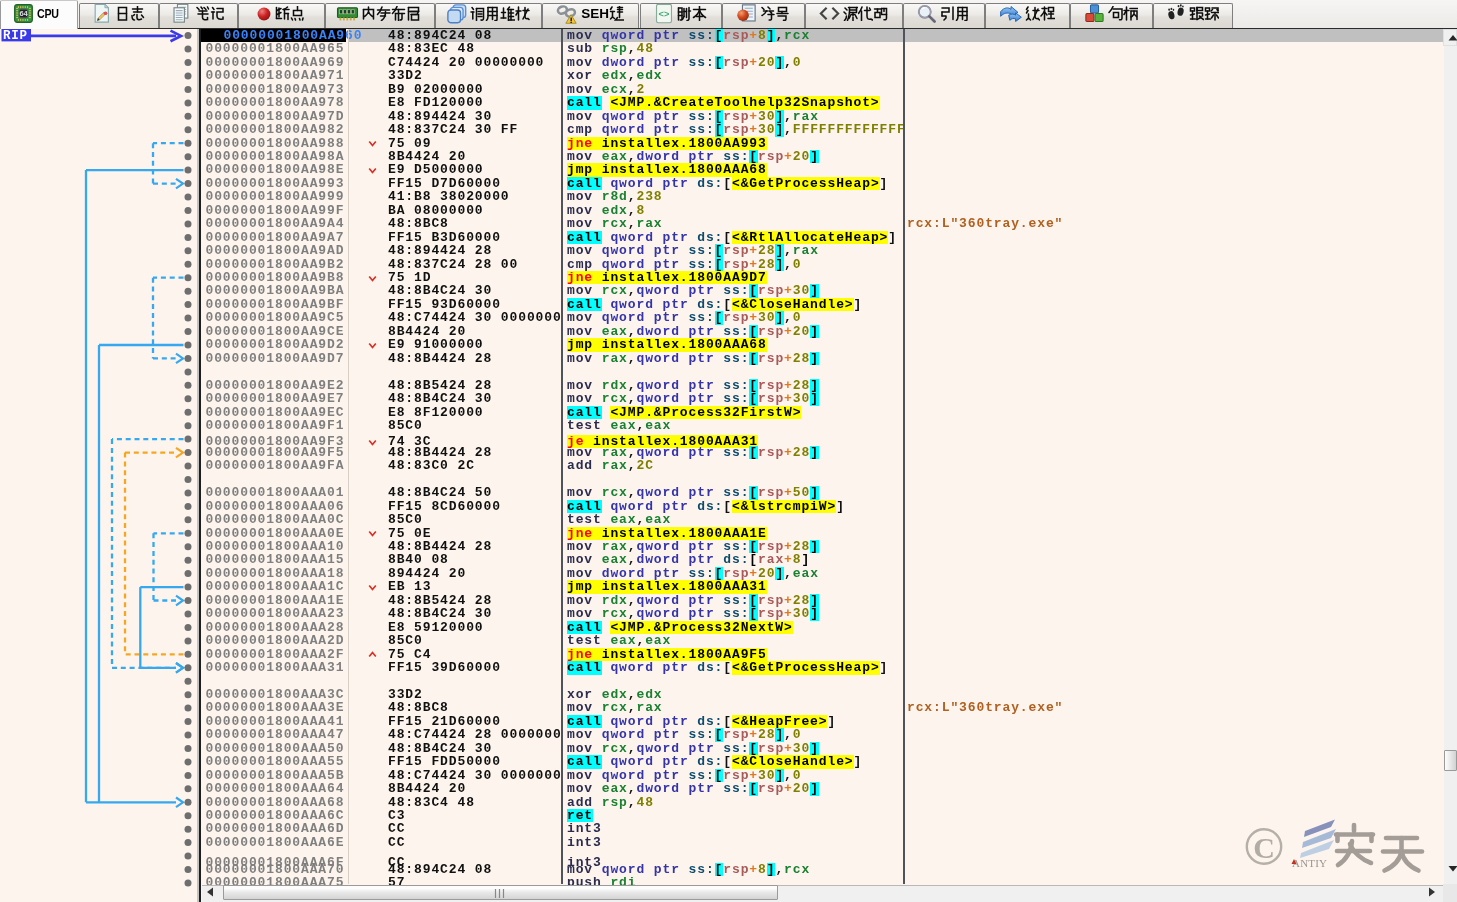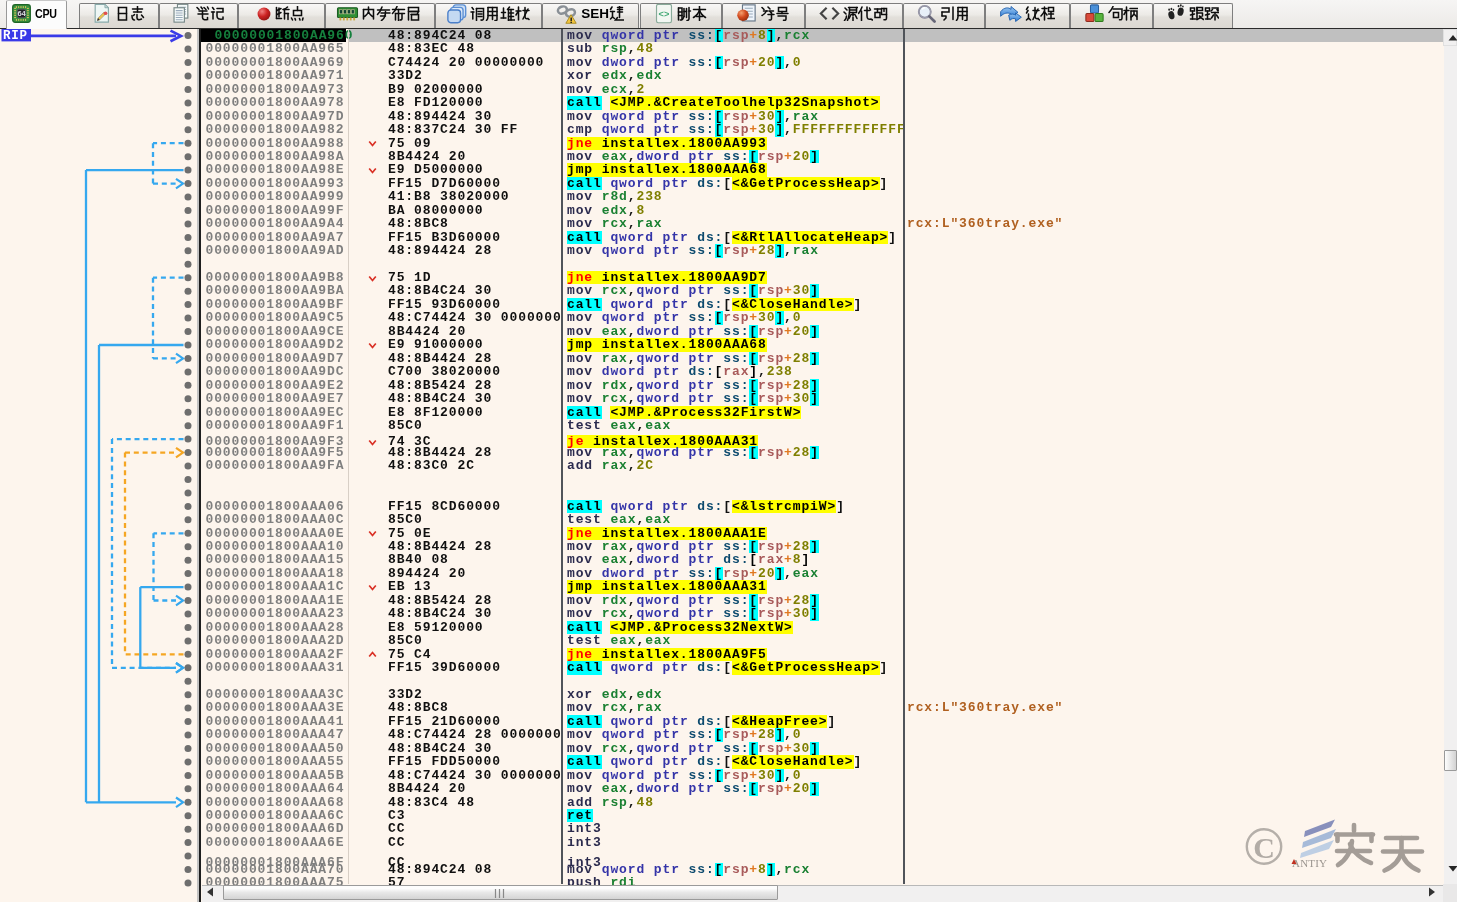--- a/index.html
+++ b/index.html
@@ -7,21 +7,21 @@
 .tab{position:absolute;top:3px;height:25px;background:linear-gradient(#f9f8f7 0%,#eceae6 45%,#e2dfda 55%,#dcd8d2 100%);border:1px solid #7e7e7e;border-bottom:none;border-radius:2px 2px 0 0;display:flex;align-items:center;justify-content:center;font-size:13px;color:#000;padding-bottom:5px}
 .tab.active{top:0;height:29px;background:#fcfcfc;border:1px solid #999;border-top-color:#c8c8c8;border-bottom:none;z-index:3;padding-bottom:4px}
 .ticon{display:inline-flex;margin-right:4px;align-items:center} .ticon svg{transform:scale(1.15);transform-origin:center}
 .cputxt{font-family:"Liberation Sans",sans-serif;font-size:13px;font-weight:bold;letter-spacing:-0.3px;transform:scaleX(0.82);transform-origin:left center;display:inline-block}
 .lat{font-family:"Liberation Sans";font-size:13.5px;font-weight:bold}
 #paneltop{position:absolute;left:0;top:27.8px;width:1457px;height:1.6px;background:#2b2b2b;z-index:2}
 #rows{position:absolute;left:200.5px;top:0;width:1242.5px;height:884px;font-family:"Liberation Mono",monospace;font-size:13px;font-weight:bold;letter-spacing:0.88px;color:#101010}
 .row{position:absolute;left:0;height:13.45px;line-height:13.45px;white-space:pre;width:100%}
 .selband{position:absolute;left:147.5px;top:0;width:1095px;height:13.45px;background:#c0c0c0}
 .a{position:absolute;left:5px;color:#7f7f7f}
-.a.sel{color:#15803d;background:#000;left:0;padding-left:14px;width:145px;font-weight:bold}
+.a.sel{color:#3b82f6;background:#000;left:0;padding-left:23px;width:145px;font-weight:bold}
 .b{position:absolute;left:187.5px;width:174px;overflow:hidden}
 .i{position:absolute;left:366.5px;width:337.5px;overflow:hidden}
 .c{position:absolute;left:706.5px;color:#b06020}
 .mk{position:absolute;left:167px;top:3.5px}
 .mn{color:#2b2b4e} .kw{color:#3434a8} .sg{color:#0c4a6e} .mb{color:#a85a5a}
 .pl{color:#e07820} .nm{color:#7f7f00} .rg{color:#1a8032} .pt{color:#101010}
 .bk{color:#000;background:#00ffff} .bp{color:#000}
 .cy{color:#000;background:#00ffff}
 .yj{color:#000;background:#ffff00}
 .yr{color:#ff0000;background:#ffff00}
@@ -178,41 +178,42 @@
 <div class="row" style="top:149.95px"><s class="a">00000001800AA98A</s><s class="b">8B4424 20</s><s class="i"><s class="mn">mov</s><s class="pt"> </s><s class="rg">eax</s><s class="pt">,</s><s class="kw">dword </s><s class="kw">ptr </s><s class="sg">ss:</s><s class="bk">[</s><s class="mb">rsp</s><s class="pl">+</s><s class="nm">20</s><s class="bk">]</s></s></div>
 <div class="row" style="top:163.40px"><s class="a">00000001800AA98E</s><svg class="mk" width="9" height="7">
           <polyline points="1.2,1.5 4.5,5.5 7.8,1.5" fill="none" stroke="#d93025" stroke-width="1.7"></polyline>
         </svg><s class="b">E9 D5000000</s><s class="i"><s class="yj">jmp installex.1800AAA68</s></s></div>
 <div class="row" style="top:176.85px"><s class="a">00000001800AA993</s><s class="b">FF15 D7D60000</s><s class="i"><s class="cy">call</s><s class="pt"> </s><s class="kw">qword </s><s class="kw">ptr </s><s class="sg">ds:</s><s class="pt">[</s><s class="yj">&lt;&amp;GetProcessHeap&gt;</s><s class="pt">]</s></s></div>
 <div class="row" style="top:190.30px"><s class="a">00000001800AA999</s><s class="b">41:B8 38020000</s><s class="i"><s class="mn">mov</s><s class="pt"> </s><s class="rg">r8d</s><s class="pt">,</s><s class="nm">238</s></s></div>
 <div class="row" style="top:203.75px"><s class="a">00000001800AA99F</s><s class="b">BA 08000000</s><s class="i"><s class="mn">mov</s><s class="pt"> </s><s class="rg">edx</s><s class="pt">,</s><s class="nm">8</s></s></div>
 <div class="row" style="top:217.20px"><s class="a">00000001800AA9A4</s><s class="b">48:8BC8</s><s class="i"><s class="mn">mov</s><s class="pt"> </s><s class="rg">rcx</s><s class="pt">,</s><s class="rg">rax</s></s><s class="c">rcx:L"360tray.exe"</s></div>
 <div class="row" style="top:230.65px"><s class="a">00000001800AA9A7</s><s class="b">FF15 B3D60000</s><s class="i"><s class="cy">call</s><s class="pt"> </s><s class="kw">qword </s><s class="kw">ptr </s><s class="sg">ds:</s><s class="pt">[</s><s class="yj">&lt;&amp;RtlAllocateHeap&gt;</s><s class="pt">]</s></s></div>
 <div class="row" style="top:244.10px"><s class="a">00000001800AA9AD</s><s class="b">48:894424 28</s><s class="i"><s class="mn">mov</s><s class="pt"> </s><s class="kw">qword </s><s class="kw">ptr </s><s class="sg">ss:</s><s class="bk">[</s><s class="mb">rsp</s><s class="pl">+</s><s class="nm">28</s><s class="bk">]</s><s class="pt">,</s><s class="rg">rax</s></s></div>
+<div class="row" style="top:257.55px"><s class="a">00000001800AA9B2</s><s class="b">48:837C24 28 00</s><s class="i"><s class="mn">cmp</s><s class="pt"> </s><s class="kw">qword </s><s class="kw">ptr </s><s class="sg">ss:</s><s class="bk">[</s><s class="mb">rsp</s><s class="pl">+</s><s class="nm">28</s><s class="bk">]</s><s class="pt">,</s><s class="nm">0</s></s></div>
 <div class="row" style="top:271.00px"><s class="a">00000001800AA9B8</s><svg class="mk" width="9" height="7">
           <polyline points="1.2,1.5 4.5,5.5 7.8,1.5" fill="none" stroke="#d93025" stroke-width="1.7"></polyline>
         </svg><s class="b">75 1D</s><s class="i"><s class="yr">jne</s><s class="yj"> installex.1800AA9D7</s></s></div>
 <div class="row" style="top:284.45px"><s class="a">00000001800AA9BA</s><s class="b">48:8B4C24 30</s><s class="i"><s class="mn">mov</s><s class="pt"> </s><s class="rg">rcx</s><s class="pt">,</s><s class="kw">qword </s><s class="kw">ptr </s><s class="sg">ss:</s><s class="bk">[</s><s class="mb">rsp</s><s class="pl">+</s><s class="nm">30</s><s class="bk">]</s></s></div>
 <div class="row" style="top:297.90px"><s class="a">00000001800AA9BF</s><s class="b">FF15 93D60000</s><s class="i"><s class="cy">call</s><s class="pt"> </s><s class="kw">qword </s><s class="kw">ptr </s><s class="sg">ds:</s><s class="pt">[</s><s class="yj">&lt;&amp;CloseHandle&gt;</s><s class="pt">]</s></s></div>
 <div class="row" style="top:311.35px"><s class="a">00000001800AA9C5</s><s class="b">48:C74424 30 00000000</s><s class="i"><s class="mn">mov</s><s class="pt"> </s><s class="kw">qword </s><s class="kw">ptr </s><s class="sg">ss:</s><s class="bk">[</s><s class="mb">rsp</s><s class="pl">+</s><s class="nm">30</s><s class="bk">]</s><s class="pt">,</s><s class="nm">0</s></s></div>
 <div class="row" style="top:324.80px"><s class="a">00000001800AA9CE</s><s class="b">8B4424 20</s><s class="i"><s class="mn">mov</s><s class="pt"> </s><s class="rg">eax</s><s class="pt">,</s><s class="kw">dword </s><s class="kw">ptr </s><s class="sg">ss:</s><s class="bk">[</s><s class="mb">rsp</s><s class="pl">+</s><s class="nm">20</s><s class="bk">]</s></s></div>
 <div class="row" style="top:338.25px"><s class="a">00000001800AA9D2</s><svg class="mk" width="9" height="7">
           <polyline points="1.2,1.5 4.5,5.5 7.8,1.5" fill="none" stroke="#d93025" stroke-width="1.7"></polyline>
         </svg><s class="b">E9 91000000</s><s class="i"><s class="yj">jmp installex.1800AAA68</s></s></div>
 <div class="row" style="top:351.70px"><s class="a">00000001800AA9D7</s><s class="b">48:8B4424 28</s><s class="i"><s class="mn">mov</s><s class="pt"> </s><s class="rg">rax</s><s class="pt">,</s><s class="kw">qword </s><s class="kw">ptr </s><s class="sg">ss:</s><s class="bk">[</s><s class="mb">rsp</s><s class="pl">+</s><s class="nm">28</s><s class="bk">]</s></s></div>
-<div class="row" style="top:365.15px"><s class="a">00000001800AA9DC</s><s class="b">C700 38020000</s><s class="i"><s class="mn">mov</s><s class="pt"> </s><s class="kw">dword </s><s class="kw">ptr </s><s class="sg">ds:</s><s class="bp">[</s><s class="mb">rax</s><s class="bp">]</s><s class="pt">,</s><s class="nm">238</s></s></div>
 <div class="row" style="top:378.60px"><s class="a">00000001800AA9E2</s><s class="b">48:8B5424 28</s><s class="i"><s class="mn">mov</s><s class="pt"> </s><s class="rg">rdx</s><s class="pt">,</s><s class="kw">qword </s><s class="kw">ptr </s><s class="sg">ss:</s><s class="bk">[</s><s class="mb">rsp</s><s class="pl">+</s><s class="nm">28</s><s class="bk">]</s></s></div>
 <div class="row" style="top:392.05px"><s class="a">00000001800AA9E7</s><s class="b">48:8B4C24 30</s><s class="i"><s class="mn">mov</s><s class="pt"> </s><s class="rg">rcx</s><s class="pt">,</s><s class="kw">qword </s><s class="kw">ptr </s><s class="sg">ss:</s><s class="bk">[</s><s class="mb">rsp</s><s class="pl">+</s><s class="nm">30</s><s class="bk">]</s></s></div>
 <div class="row" style="top:405.50px"><s class="a">00000001800AA9EC</s><s class="b">E8 8F120000</s><s class="i"><s class="cy">call</s><s class="pt"> </s><s class="yj">&lt;JMP.&amp;Process32FirstW&gt;</s></s></div>
 <div class="row" style="top:418.95px"><s class="a">00000001800AA9F1</s><s class="b">85C0</s><s class="i"><s class="mn">test</s><s class="pt"> </s><s class="rg">eax</s><s class="pt">,</s><s class="rg">eax</s></s></div>
 <div class="row" style="top:435px"><s class="a">00000001800AA9F3</s><svg class="mk" width="9" height="7">
           <polyline points="1.2,1.5 4.5,5.5 7.8,1.5" fill="none" stroke="#d93025" stroke-width="1.7"></polyline>
         </svg><s class="b">74 3C</s><s class="i"><s class="yr">je</s><s class="yj"> installex.1800AAA31</s></s></div>
 <div class="row" style="top:445.85px"><s class="a">00000001800AA9F5</s><s class="b">48:8B4424 28</s><s class="i"><s class="mn">mov</s><s class="pt"> </s><s class="rg">rax</s><s class="pt">,</s><s class="kw">qword </s><s class="kw">ptr </s><s class="sg">ss:</s><s class="bk">[</s><s class="mb">rsp</s><s class="pl">+</s><s class="nm">28</s><s class="bk">]</s></s></div>
 <div class="row" style="top:459.30px"><s class="a">00000001800AA9FA</s><s class="b">48:83C0 2C</s><s class="i"><s class="mn">add</s><s class="pt"> </s><s class="rg">rax</s><s class="pt">,</s><s class="nm">2C</s></s></div>
+<div class="row" style="top:486.20px"><s class="a">00000001800AAA01</s><s class="b">48:8B4C24 50</s><s class="i"><s class="mn">mov</s><s class="pt"> </s><s class="rg">rcx</s><s class="pt">,</s><s class="kw">qword </s><s class="kw">ptr </s><s class="sg">ss:</s><s class="bk">[</s><s class="mb">rsp</s><s class="pl">+</s><s class="nm">50</s><s class="bk">]</s></s></div>
 <div class="row" style="top:499.65px"><s class="a">00000001800AAA06</s><s class="b">FF15 8CD60000</s><s class="i"><s class="cy">call</s><s class="pt"> </s><s class="kw">qword </s><s class="kw">ptr </s><s class="sg">ds:</s><s class="pt">[</s><s class="yj">&lt;&amp;lstrcmpiW&gt;</s><s class="pt">]</s></s></div>
 <div class="row" style="top:513.10px"><s class="a">00000001800AAA0C</s><s class="b">85C0</s><s class="i"><s class="mn">test</s><s class="pt"> </s><s class="rg">eax</s><s class="pt">,</s><s class="rg">eax</s></s></div>
 <div class="row" style="top:526.55px"><s class="a">00000001800AAA0E</s><svg class="mk" width="9" height="7">
           <polyline points="1.2,1.5 4.5,5.5 7.8,1.5" fill="none" stroke="#d93025" stroke-width="1.7"></polyline>
         </svg><s class="b">75 0E</s><s class="i"><s class="yr">jne</s><s class="yj"> installex.1800AAA1E</s></s></div>
 <div class="row" style="top:540.00px"><s class="a">00000001800AAA10</s><s class="b">48:8B4424 28</s><s class="i"><s class="mn">mov</s><s class="pt"> </s><s class="rg">rax</s><s class="pt">,</s><s class="kw">qword </s><s class="kw">ptr </s><s class="sg">ss:</s><s class="bk">[</s><s class="mb">rsp</s><s class="pl">+</s><s class="nm">28</s><s class="bk">]</s></s></div>
 <div class="row" style="top:553.45px"><s class="a">00000001800AAA15</s><s class="b">8B40 08</s><s class="i"><s class="mn">mov</s><s class="pt"> </s><s class="rg">eax</s><s class="pt">,</s><s class="kw">dword </s><s class="kw">ptr </s><s class="sg">ds:</s><s class="bp">[</s><s class="mb">rax</s><s class="pl">+</s><s class="nm">8</s><s class="bp">]</s></s></div>
 <div class="row" style="top:566.90px"><s class="a">00000001800AAA18</s><s class="b">894424 20</s><s class="i"><s class="mn">mov</s><s class="pt"> </s><s class="kw">dword </s><s class="kw">ptr </s><s class="sg">ss:</s><s class="bk">[</s><s class="mb">rsp</s><s class="pl">+</s><s class="nm">20</s><s class="bk">]</s><s class="pt">,</s><s class="rg">eax</s></s></div>
 <div class="row" style="top:580.35px"><s class="a">00000001800AAA1C</s><svg class="mk" width="9" height="7">
           <polyline points="1.2,1.5 4.5,5.5 7.8,1.5" fill="none" stroke="#d93025" stroke-width="1.7"></polyline>
@@ -266,21 +267,21 @@
       <g stroke="#888" stroke-width="1.2">
         <path d="M1.5,0 v9 M5.5,0 v9 M9.5,0 v9"></path>
       </g>
     </svg>
 <svg style="position:absolute;left:1428px;top:887px" width="8" height="10">
       <path d="M1,0.5 L7,5 L1,9.5 z" fill="#333"></path>
     </svg>
 <div class="sb" style="left:1443px;top:884px;width:14px;height:18px;background:#e9e8e8"></div>
 </div>
 <div id="tabbar">
-    <div class="tab active" style="left:6px;width:61px">
+    <div class="tab active" style="left:0;width:78px">
       <s class="ticon">
         <svg width="19" height="19" viewBox="0 0 19 19">
           <rect x="1.8" y="1.8" width="15.4" height="15.4" rx="2.2" fill="#37913f" stroke="#1d6426" stroke-width="1"></rect>
           <g fill="#dcc25e">
             <rect x="4.6" y="3.1" width="0.9" height="1.7"></rect>
             <rect x="4.6" y="14.2" width="0.9" height="1.7"></rect>
             <rect x="6.6" y="3.1" width="0.9" height="1.7"></rect>
             <rect x="6.6" y="14.2" width="0.9" height="1.7"></rect>
             <rect x="8.6" y="3.1" width="0.9" height="1.7"></rect>
             <rect x="8.6" y="14.2" width="0.9" height="1.7"></rect>

